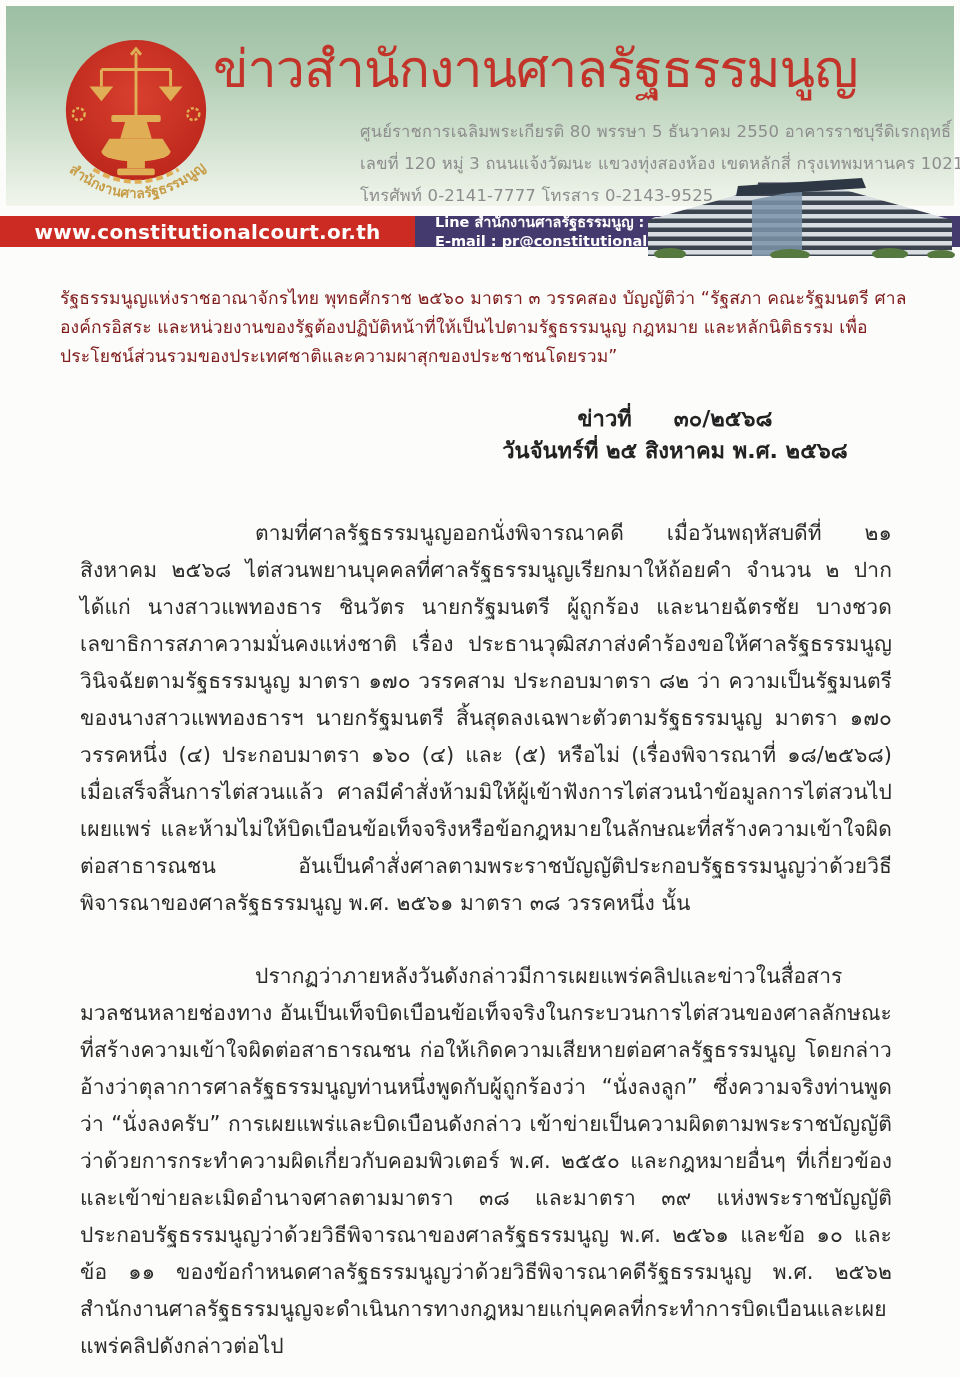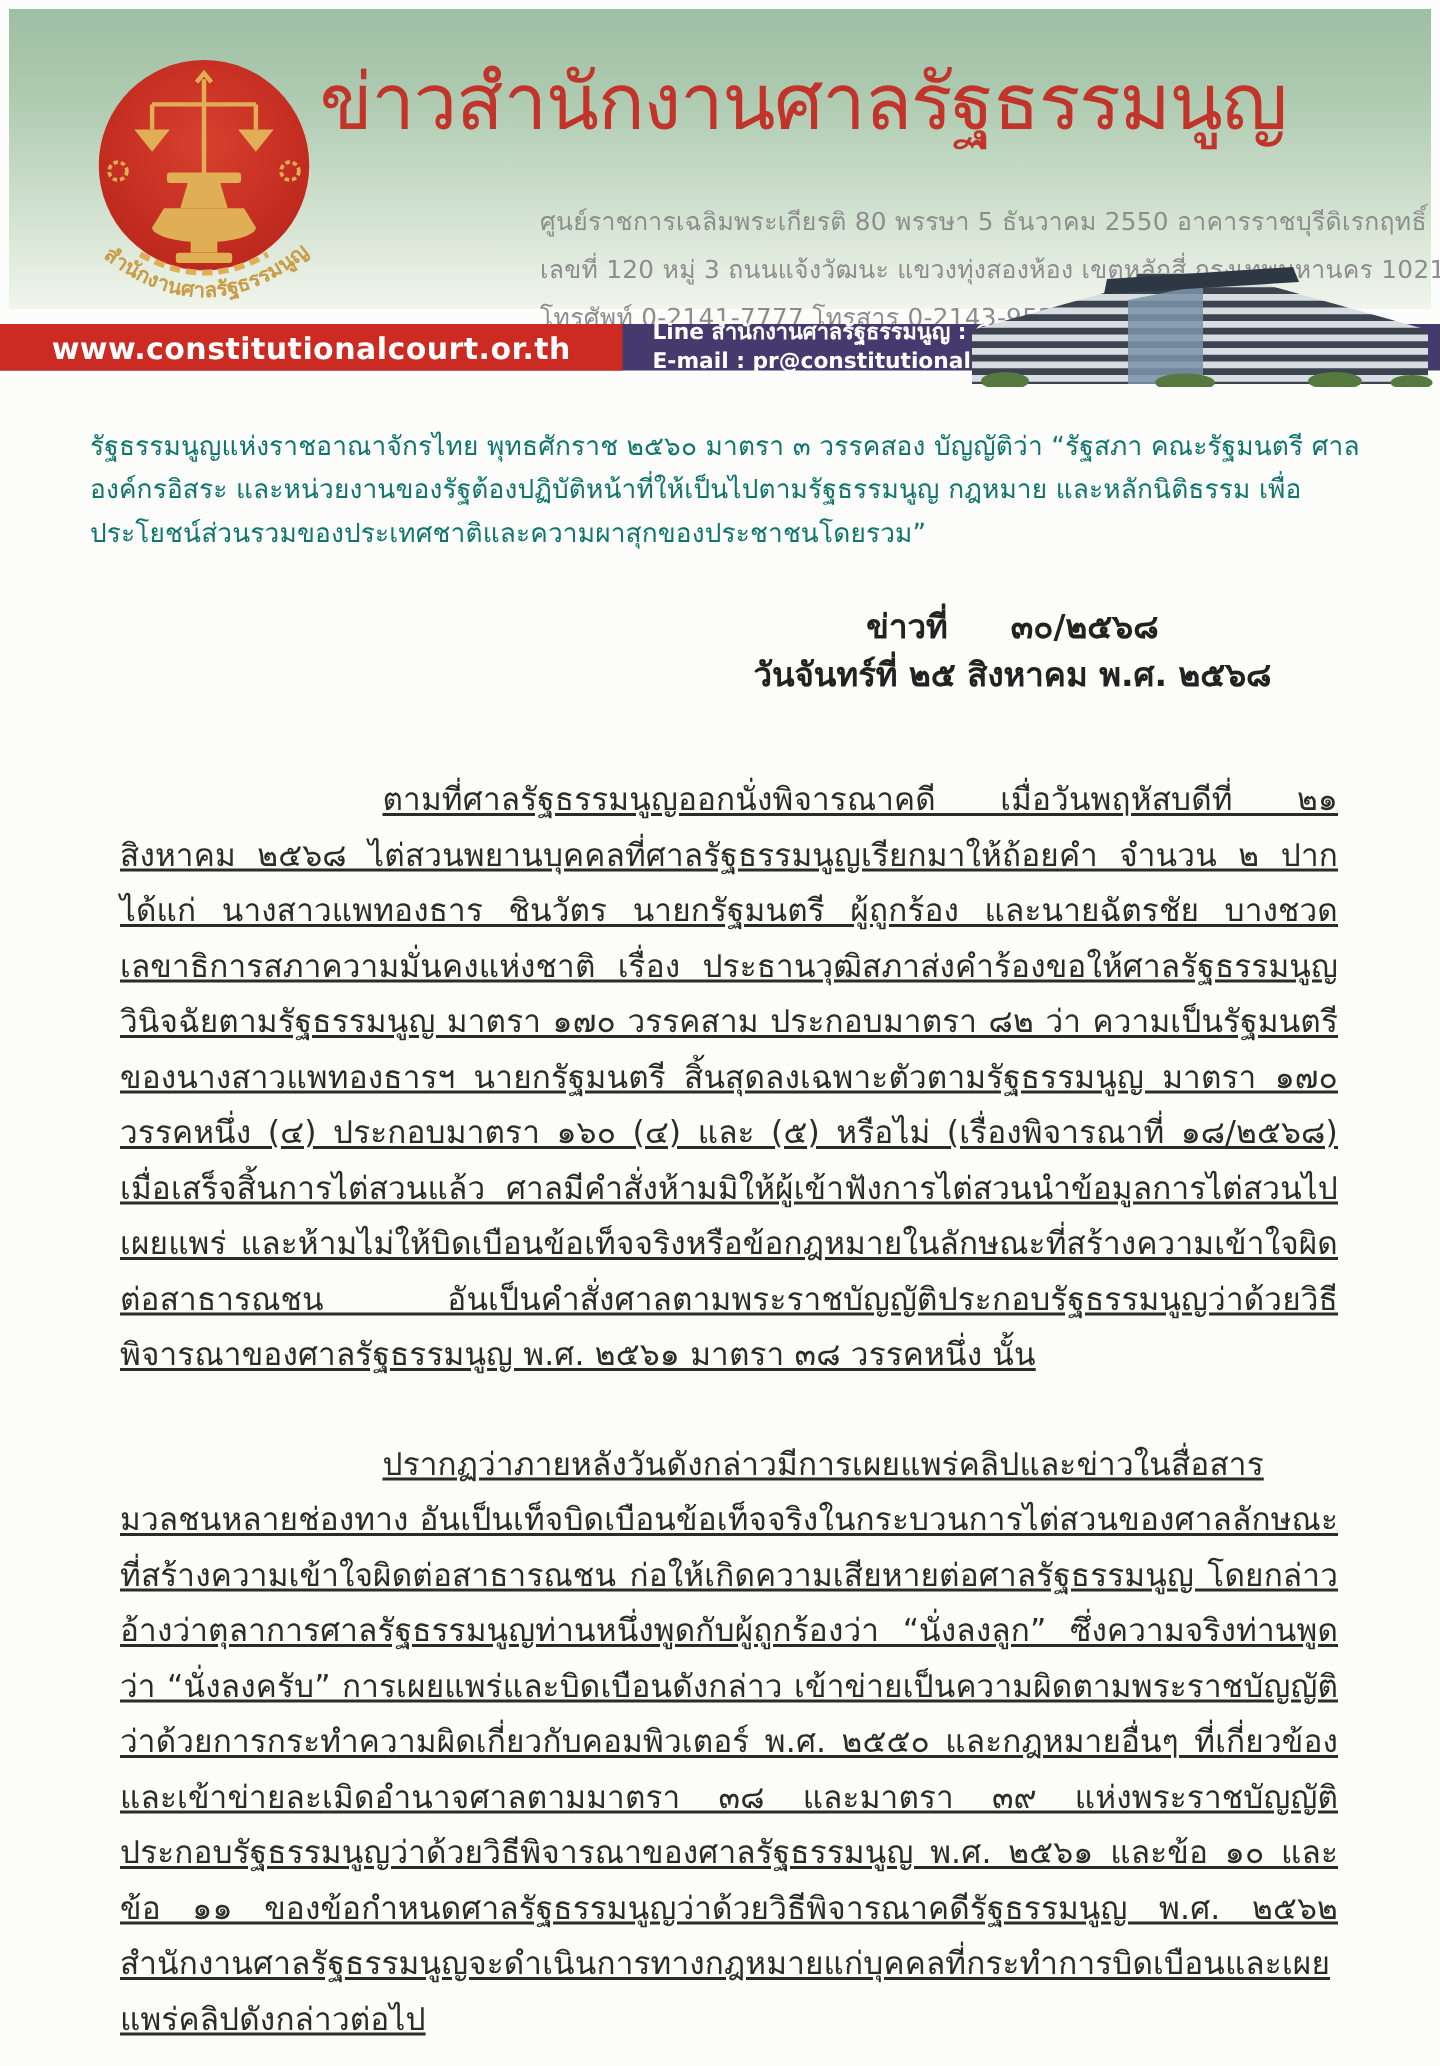--- a/index.html
+++ b/index.html
@@ -16,21 +16,21 @@
     background:linear-gradient(180deg,#9dbfa4 0%,#aecbb1 30%,#d4e3d2 70%,#f1f5ec 100%);
   }
   .emblem{position:absolute;left:52px;top:22px;}
   .masthead-title{
     position:absolute;left:213px;top:40px;width:740px;
     font-size:52px;line-height:58px;font-weight:400;color:#c2342a;
     letter-spacing:-1px;white-space:nowrap;
   }
   .addr{
     position:absolute;left:360px;width:560px;
-    font-size:16.5px;color:#8d8d8d;letter-spacing:0.2px;white-space:nowrap;margin-top:16px;
+    font-size:16.5px;color:#8d8d8d;letter-spacing:0.2px;white-space:nowrap;
   }
   .addr.l1{top:118px;}
   .addr.l2{top:150px;}
   .addr.l3{top:182px;}
   .building{position:absolute;right:0;top:160px;z-index:3;}
   .contact-bar{
     position:absolute;left:0;right:0;top:216px;height:31px;
     background:#453a6e;display:flex;align-items:stretch;z-index:2;
   }
   .contact-red{
@@ -38,31 +38,31 @@
     display:flex;align-items:center;justify-content:center;
     font-size:20px;font-weight:600;letter-spacing:0.3px;
   }
   .contact-purple{
     flex:1;color:#fff;display:flex;flex-direction:column;justify-content:center;
     padding-left:20px;font-size:14.5px;line-height:19px;font-weight:600;
   }
   
   .quote{
     margin:26px 50px 0 60px;
-    font-size:17.5px;line-height:29px;color:#0f766e;letter-spacing:0.1px;
+    font-size:17.5px;line-height:29px;color:#7f1d1d;letter-spacing:0.1px;
   }
   .headline{
     margin-top:32px;text-align:center;transform:translateX(195px);
     font-weight:bold;color:#222;font-size:22px;line-height:32px;
   }
   .headline .gap{display:inline-block;width:42px;}
   .para{
     margin:0 68px 0 80px;
     font-size:21px;line-height:37px;color:#2b2b2b;
-    text-align:justify;text-indent:175px;letter-spacing:0.1px;text-decoration:underline;
+    text-align:justify;text-indent:175px;letter-spacing:0.1px;
   }
   .para.p1{margin-top:48px;}
   .para.p2{margin-top:36px;}
 </style>
 </head>
 <body>
 
 <div class="header">
   <div class="header-green"></div>
 

